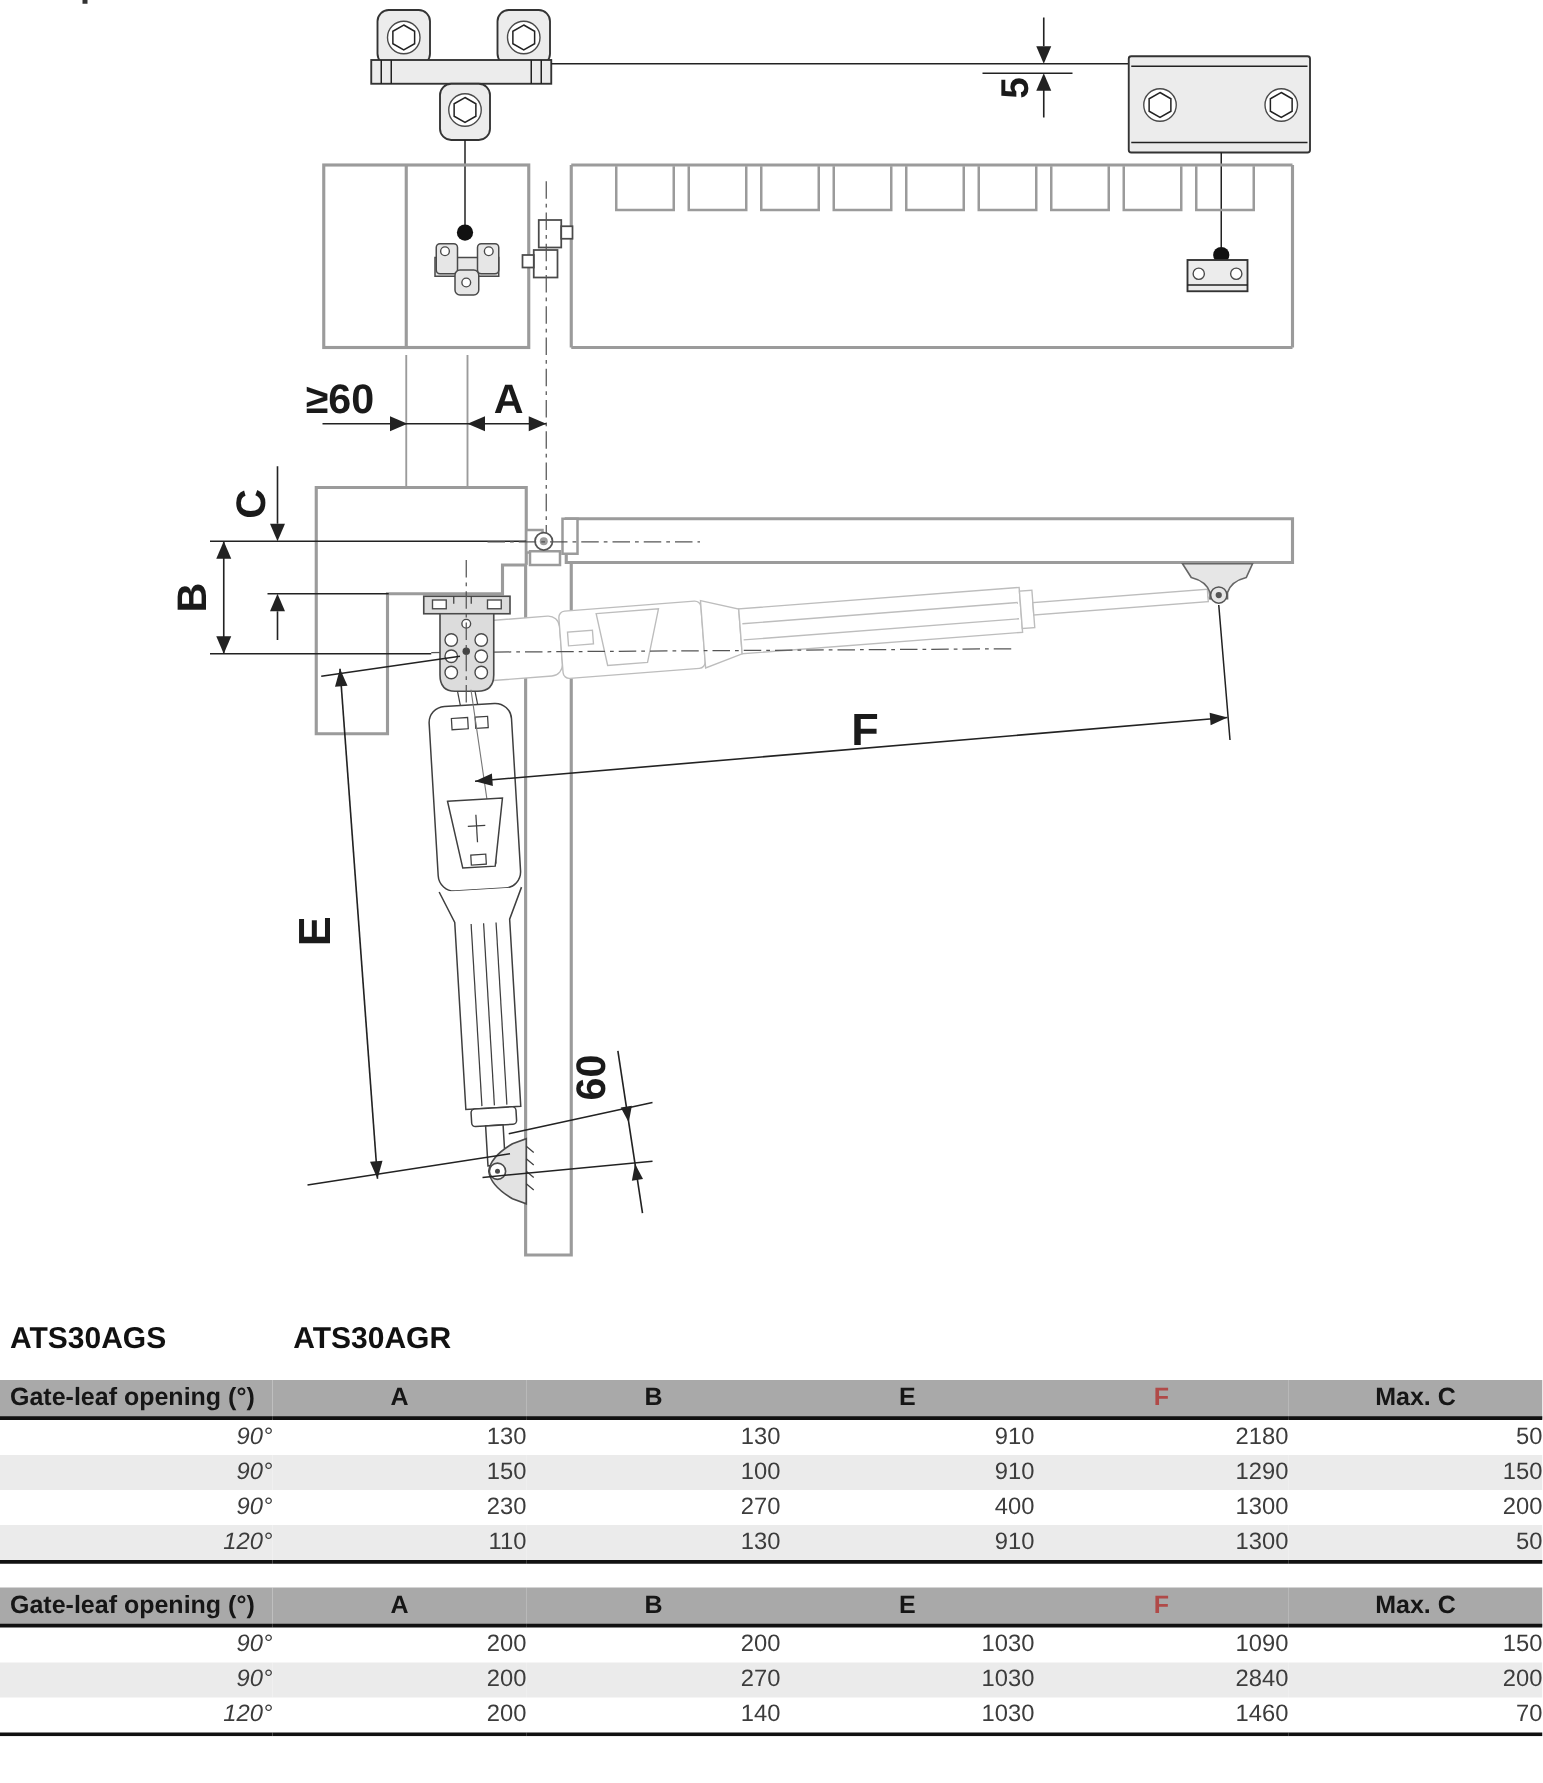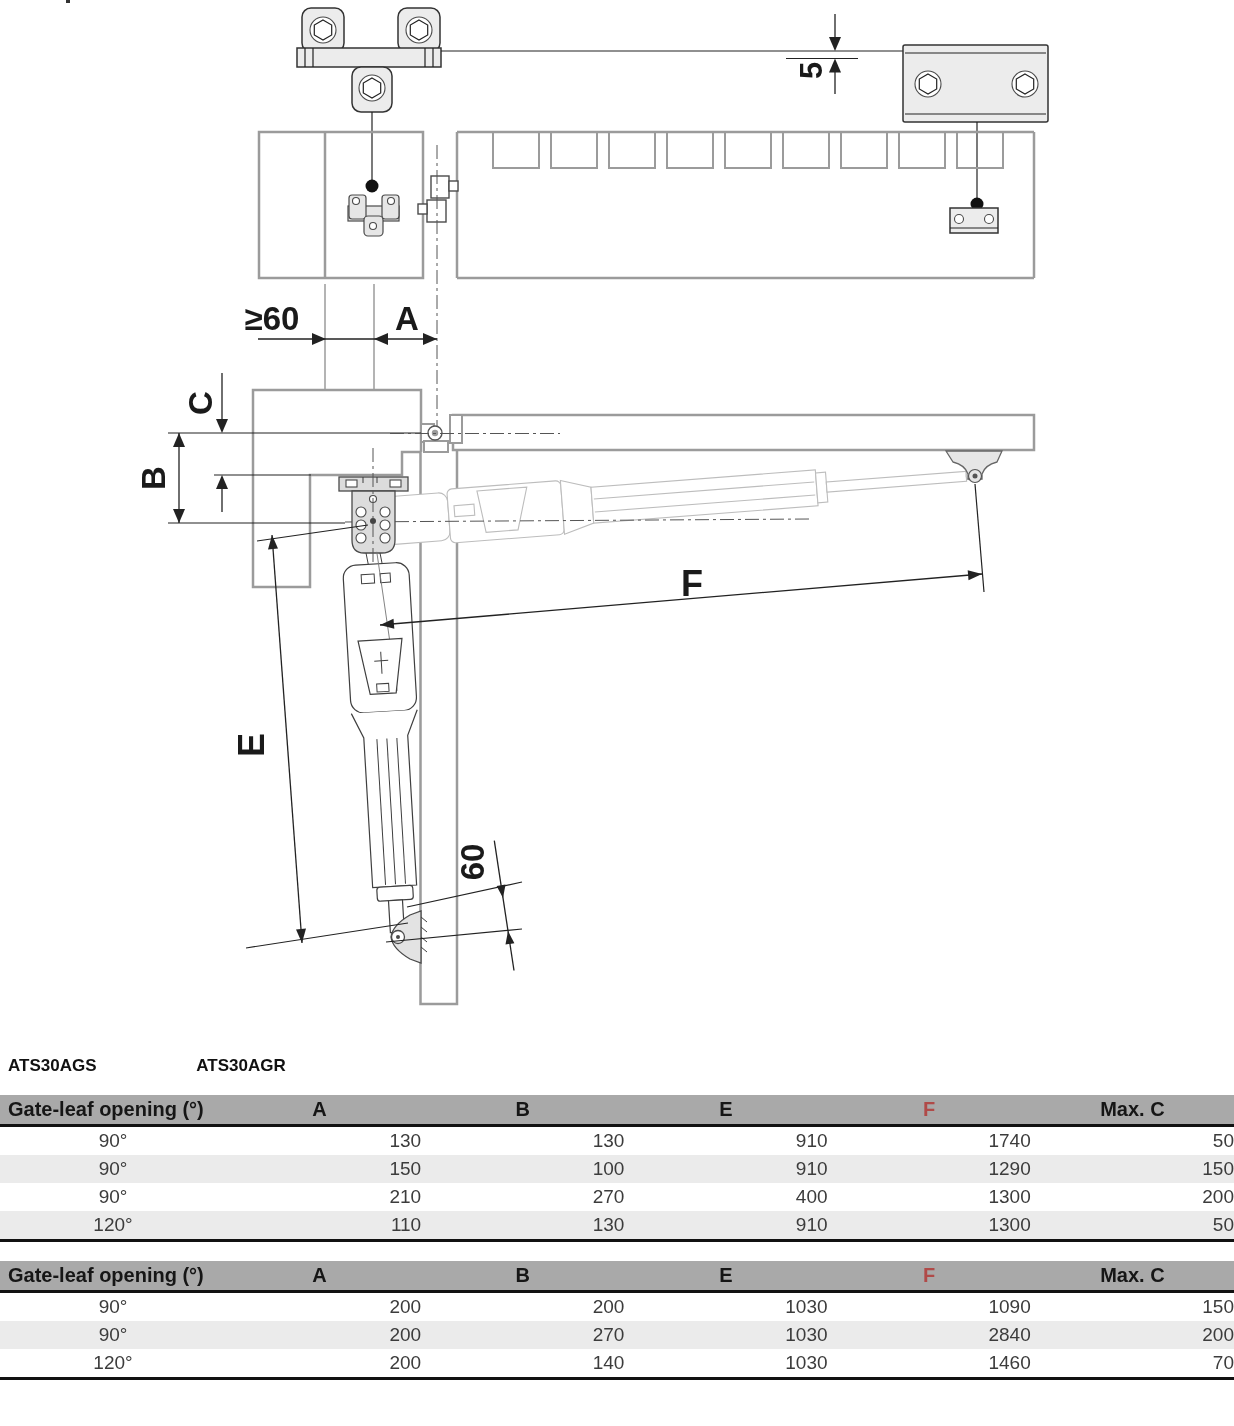--- a/index.html
+++ b/index.html
@@ -1,27 +1,27 @@
 <!DOCTYPE html>
 <html><head>
 <meta charset="utf-8">
 <style>
   html,body{margin:0;padding:0;background:#fff;}
   body{width:1234px;font-family:"Liberation Sans",sans-serif;-webkit-font-smoothing:antialiased;}
   .page{width:1234px;}
   svg text{font-family:"Liberation Sans",sans-serif;font-weight:bold;fill:#1a1a1a;}
-  .tbl-title{font-size:17px;font-weight:bold;color:#111;margin:14px 0 0 8px;}
+  .tbl-title{font-size:24px;font-weight:bold;color:#111;margin:14px 0 0 8px;}
   .tbl-title .t2{margin-left:95px;}
   table.spec{width:100%;border-collapse:collapse;table-layout:fixed;margin-top:19px;border-bottom:3px solid #111;}
   table.spec th{background:#a9a9a9;color:#161616;font-size:20px;font-weight:bold;height:29px;
     padding:0;text-align:center;border-bottom:3px solid #111;}
   table.spec th.first{text-align:left;padding-left:8px;width:210px;}
   table.spec th.red{color:#b04a48;}
   table.spec td{font-size:19px;color:#3c3c3c;height:28px;padding:0;text-align:right;}
-  table.spec td.first{text-align:center;padding-left:8px;}
+  table.spec td.first{text-align:right;padding-left:8px;font-style:italic;}
   table.spec tbody tr:nth-child(even){background:#ebebeb;}
   .thin{stroke:#222;stroke-width:1.2;fill:none;}
   .dim{stroke:#222;stroke-width:1.3;fill:none;}
   .arrow{fill:#222;stroke:none;}
   .gray{stroke:#9b9b9b;stroke-width:2.5;fill:none;}
   .grayfill{stroke:#9b9b9b;stroke-width:2.5;fill:#fff;}
   .graythin{stroke:#9b9b9b;stroke-width:1.5;fill:none;}
   .dashdot{stroke:#555;stroke-width:1;fill:none;stroke-dasharray:14 4 3 4;}
   .part{stroke:#333;stroke-width:1.5;fill:#ececec;}
   .partlt{stroke:#4a4a4a;stroke-width:1.2;fill:#e6e6e6;}
@@ -292,34 +292,34 @@
           <th class="red">F</th>
           <th>Max. C</th>
         </tr>
       </thead>
       <tbody>
         <tr>
           <td class="first">90°</td>
           <td>130</td>
           <td>130</td>
           <td>910</td>
-          <td>1740</td>
+          <td>2180</td>
           <td>50</td>
         </tr>
         <tr>
           <td class="first">90°</td>
           <td>150</td>
           <td>100</td>
           <td>910</td>
           <td>1290</td>
           <td>150</td>
         </tr>
         <tr>
           <td class="first">90°</td>
-          <td>210</td>
+          <td>230</td>
           <td>270</td>
           <td>400</td>
           <td>1300</td>
           <td>200</td>
         </tr>
         <tr>
           <td class="first">120°</td>
           <td>110</td>
           <td>130</td>
           <td>910</td>

